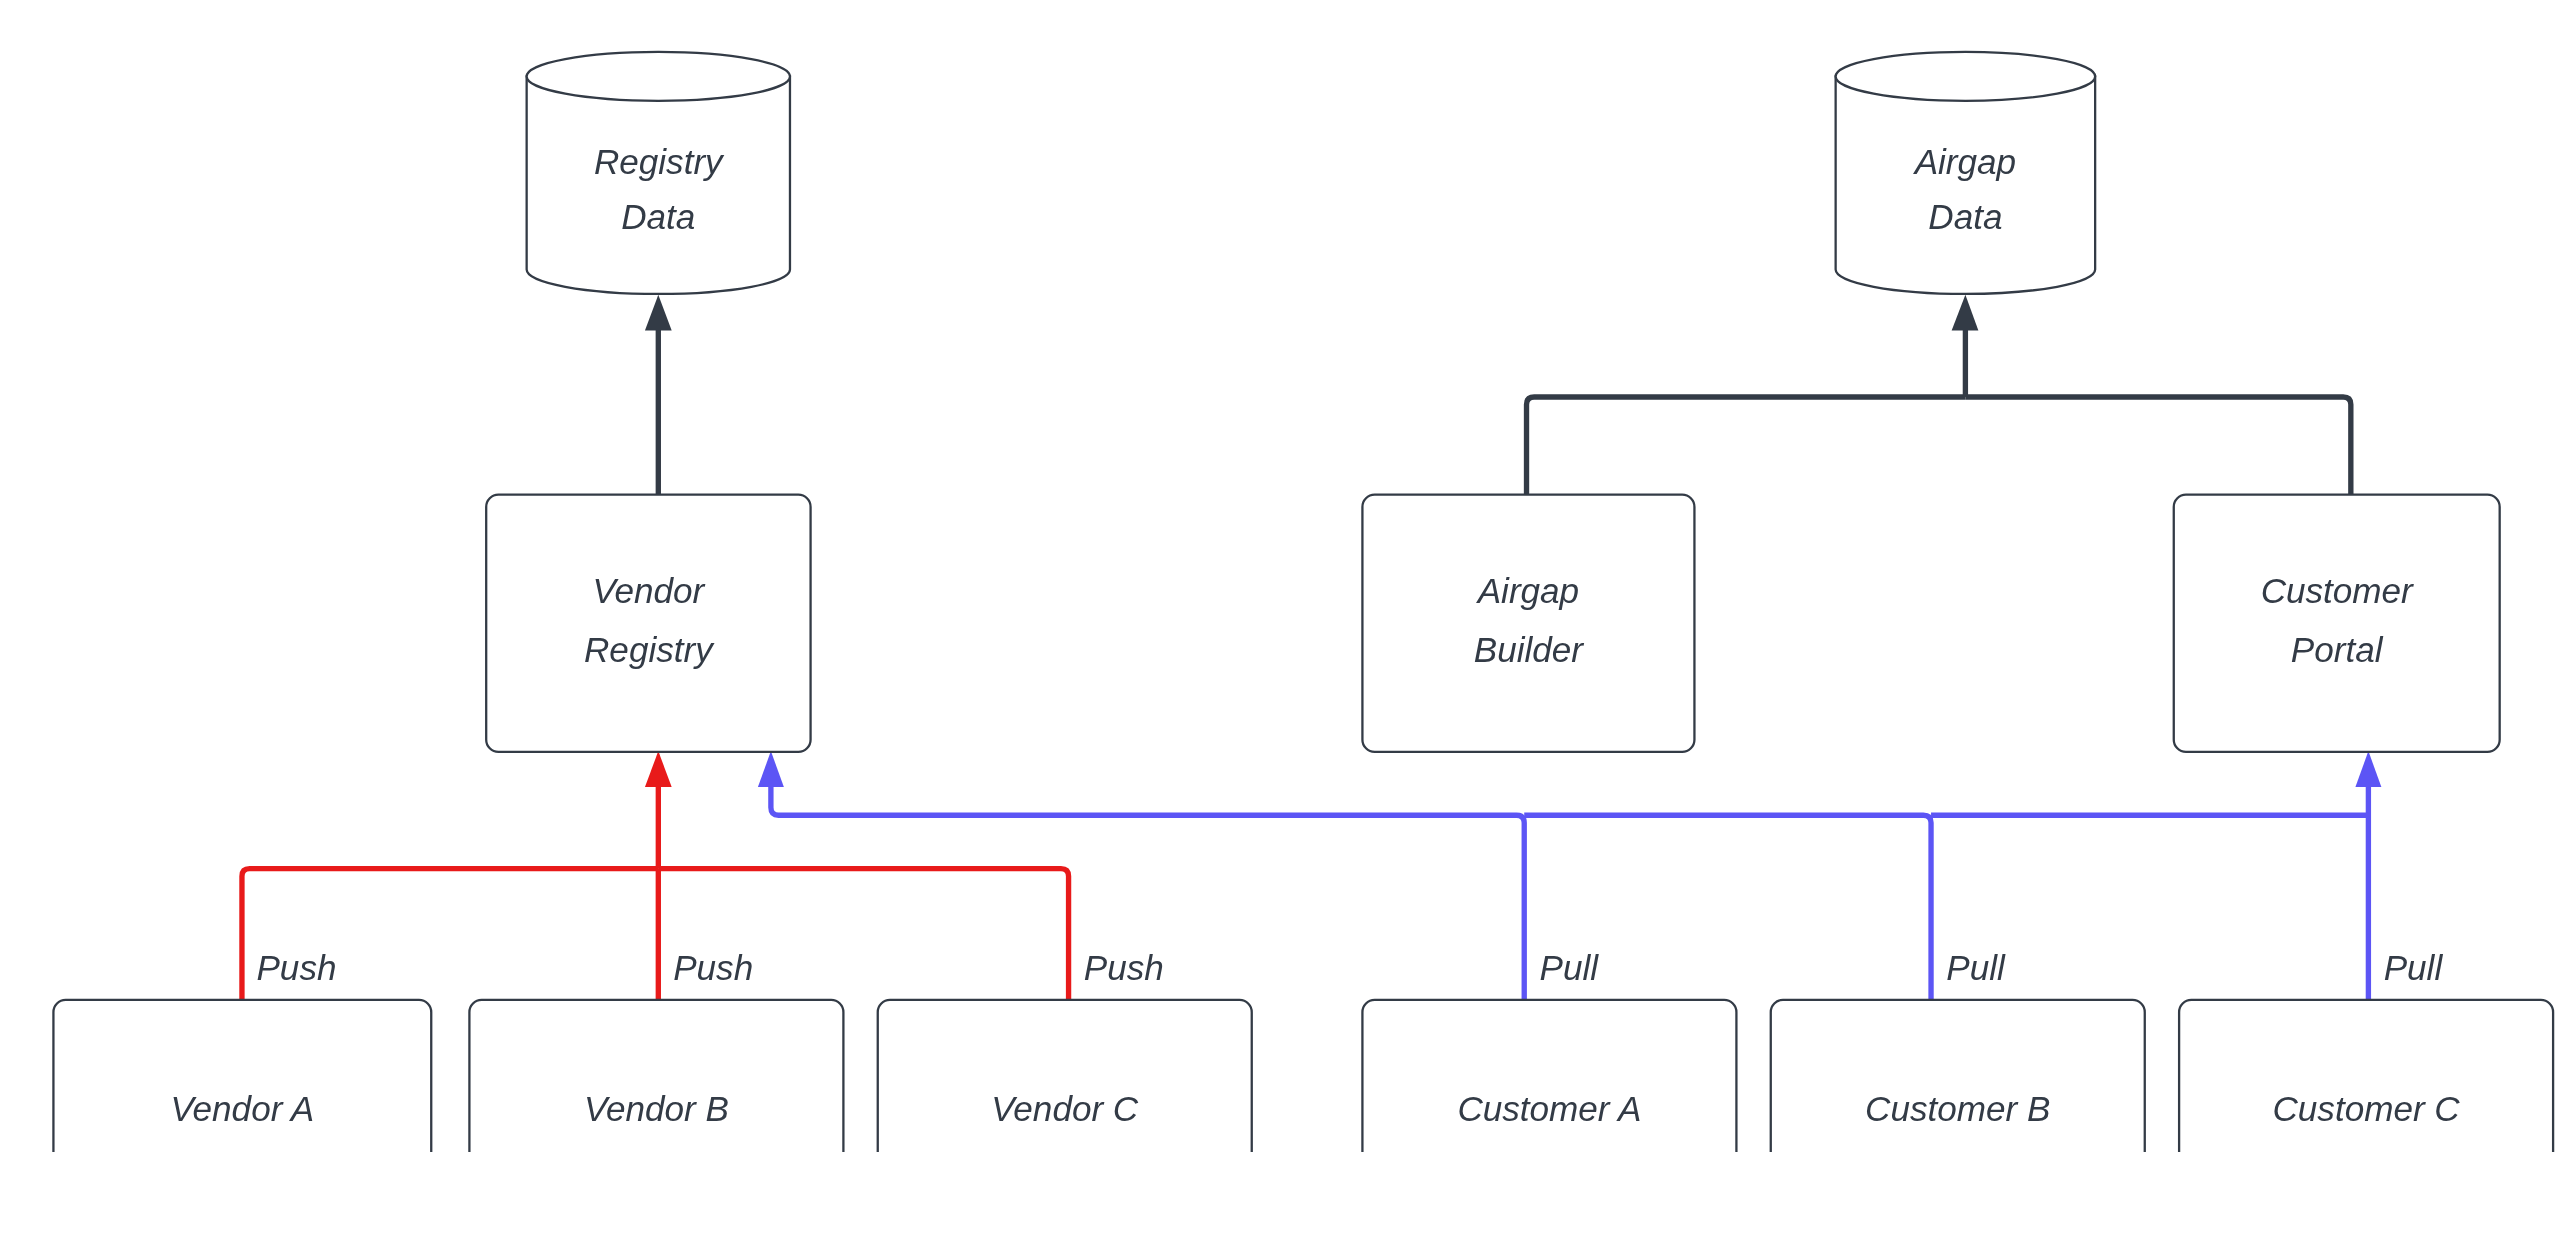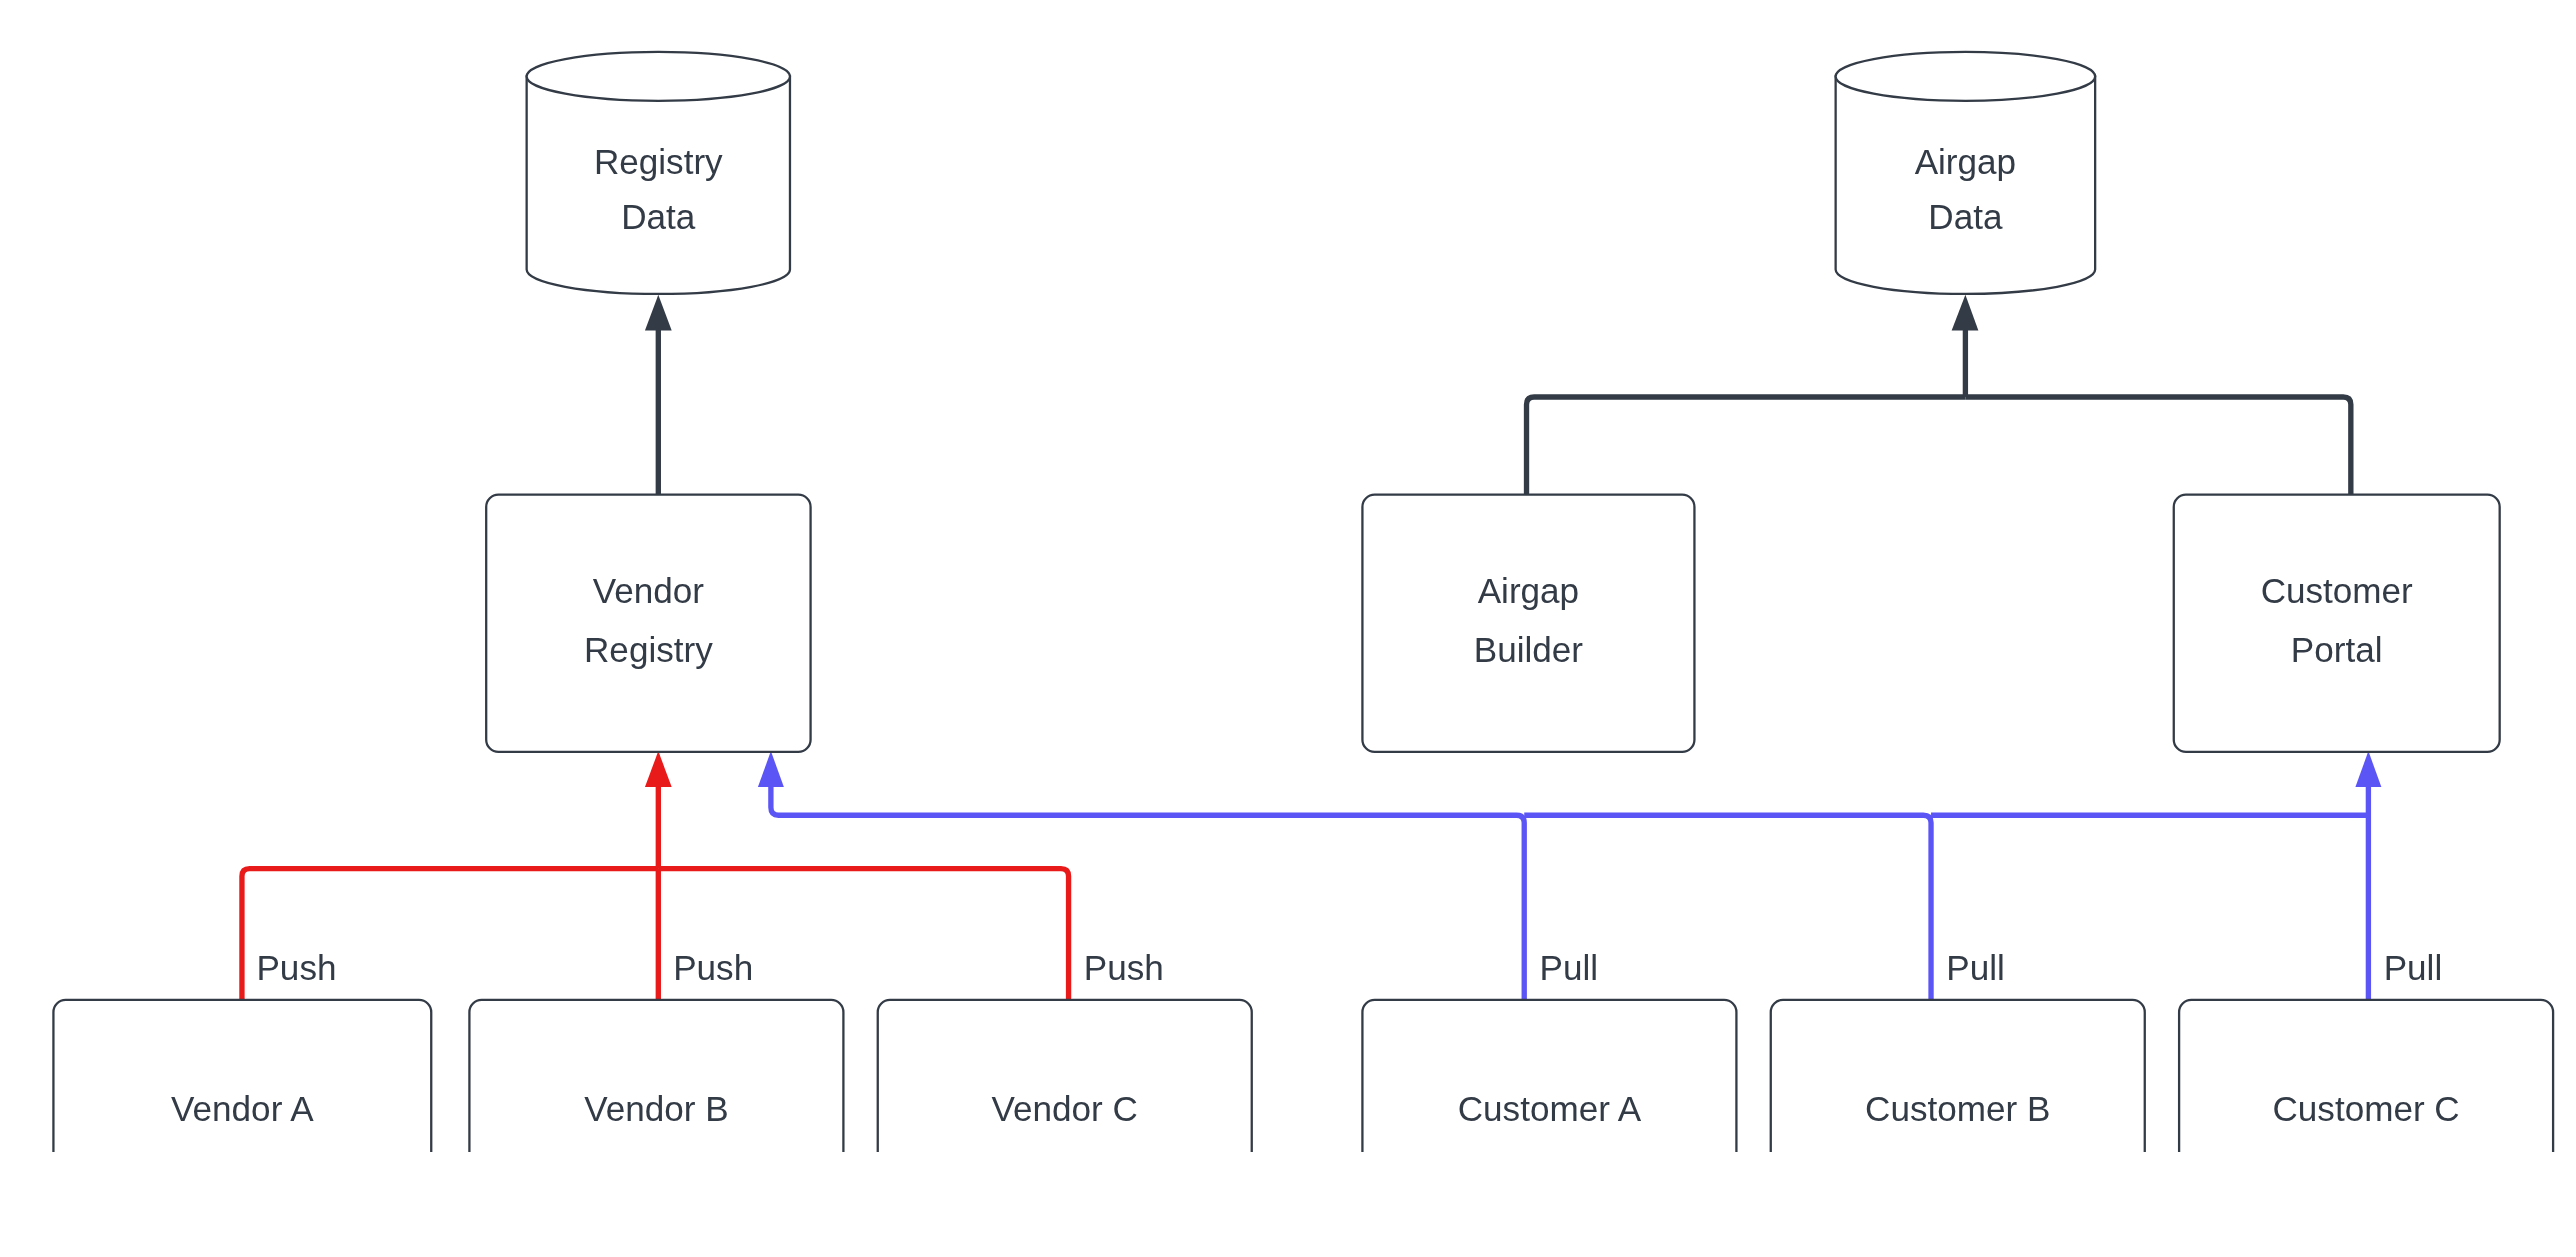--- a/index.html
+++ b/index.html
@@ -9,20 +9,21 @@
   }
   body {
     font-family: "Liberation Sans", sans-serif;
   }
   #diagram-root {
     position: relative;
     width: 2576px;
     height: 1152px;
     background: #ffffff;
     overflow: hidden;
+    font-style: italic;
   }
   svg#diagram-svg {
     display: block;
     width: 2576px;
     height: 1258px;
   }
   .node-label {
     font-family: "Liberation Sans", sans-serif;
     font-size: 46px;
     fill: #333b46;

